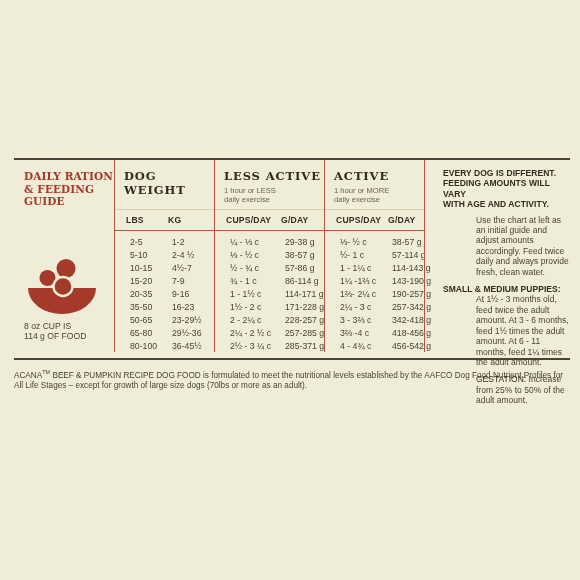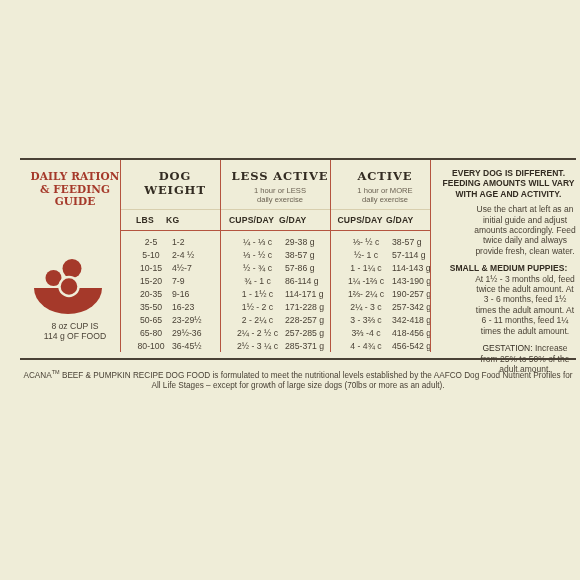--- a/index.html
+++ b/index.html
@@ -11,25 +11,24 @@
     width: 580px;
     height: 580px;
     background: #efedd8;
     font-family: "Liberation Sans", sans-serif;
     -webkit-font-smoothing: antialiased;
     overflow: hidden;
   }
 
   #panel {
     position: absolute;
-    left: 20px;
+    left: 14px;
     top: 158px;
     width: 556px;
     height: 244px;
-    text-align: center;
   }
 
   
   .rule-top {
     height: 2px;
     background: #4a4236;
     width: 100%;
   }
   .rule-footer {
     height: 2px;
@@ -107,38 +106,38 @@
   }
 
   .subhdr-rule {
     height: 1px;
     background: #d8cfae;
     width: 100%;
   }
   .subhdr {
     height: 20px;
     box-sizing: border-box;
-    padding-left: 4px;
+    padding-left: 12px;
     display: flex;
     align-items: center;
   }
   .subhdr-rule-b {
     height: 1px;
     background: #b4543f;
     width: 100%;
   }
   .sh {
     font-size: 8.6px;
     font-weight: bold;
     color: #332c22;
     letter-spacing: 0.2px;
   }
 
   .rows {
-    padding-left: 10px;
+    padding-left: 16px;
     padding-top: 4px;
   }
   .row {
     height: 13.1px;
     display: flex;
     align-items: center;
     font-size: 8.7px;
     color: #4a4236;
     white-space: nowrap;
   }
@@ -150,21 +149,21 @@
   .c-less   { width: 110px; }
   .c-active { width: 100px; }
   .c-notes  { width: 146px; }
 
   .c-weight .cellA { width: 42px; }
   .c-less   .cellA { width: 55px; }
   .c-active .cellA { width: 52px; }
 
   
   .notescol {
-    padding: 8px 0 0 11px;
+    padding: 8px 0 0 19px;
     box-sizing: border-box;
   }
   .nb { margin-bottom: 7px; }
   .nb:last-child { margin-bottom: 0; }
   .n-head {
     font-size: 8.5px;
     font-weight: bold;
     color: #332c22;
     line-height: 10.4px;
     letter-spacing: 0.05px;

